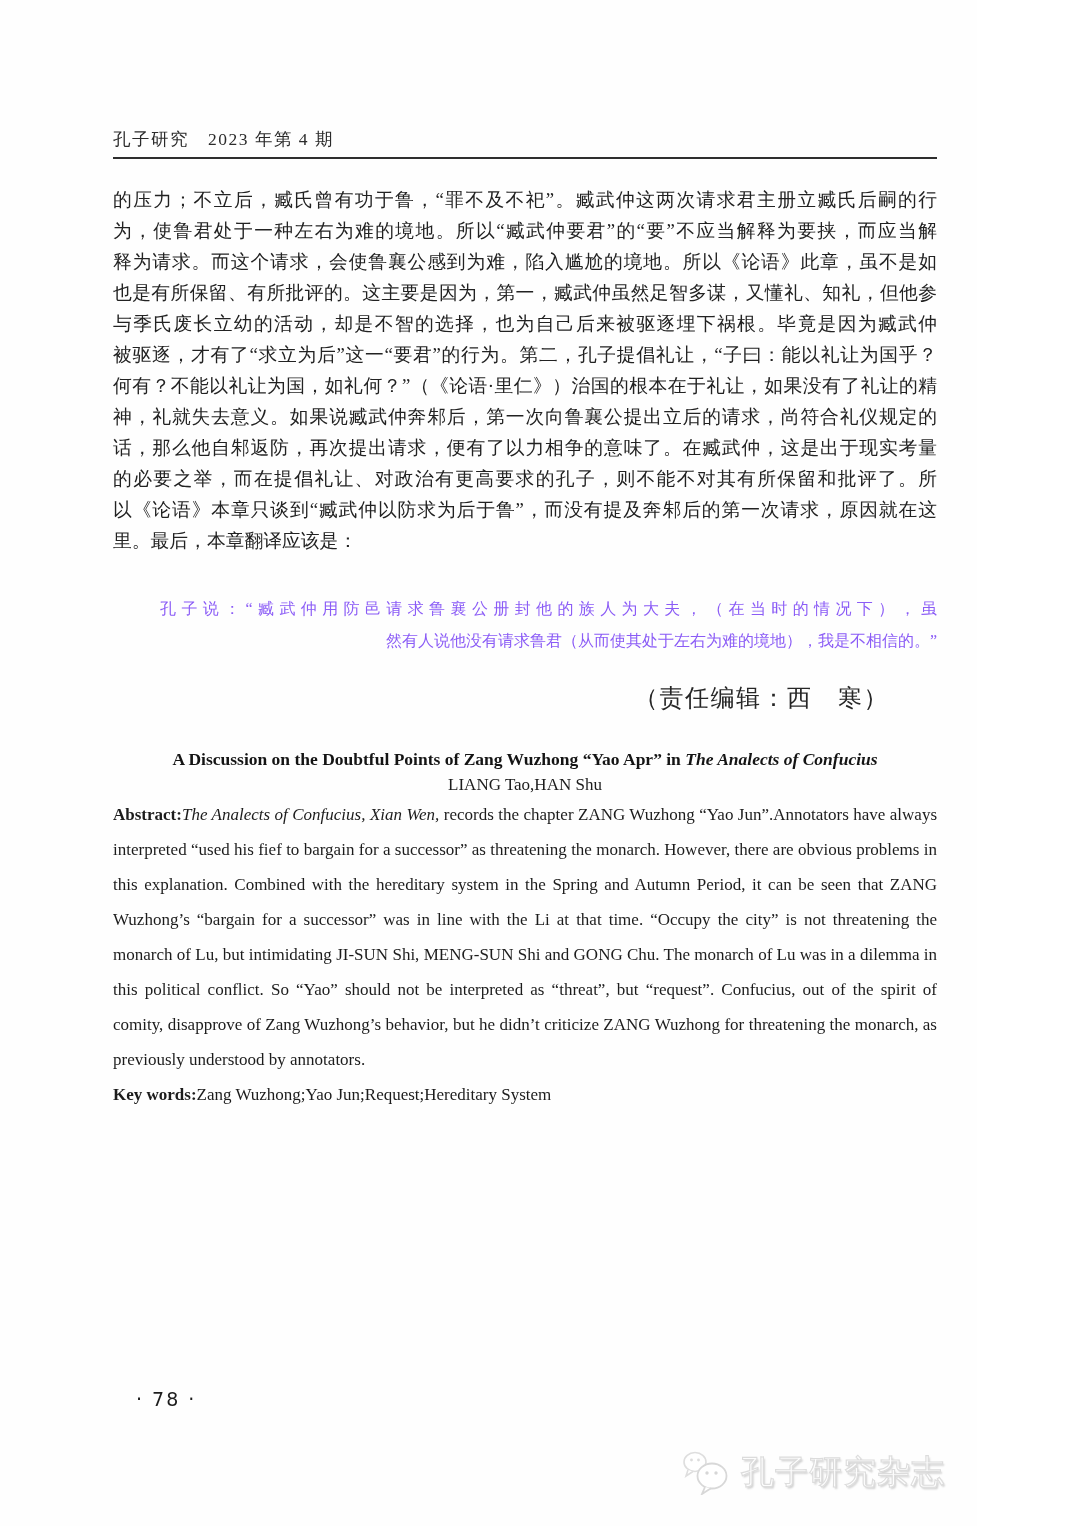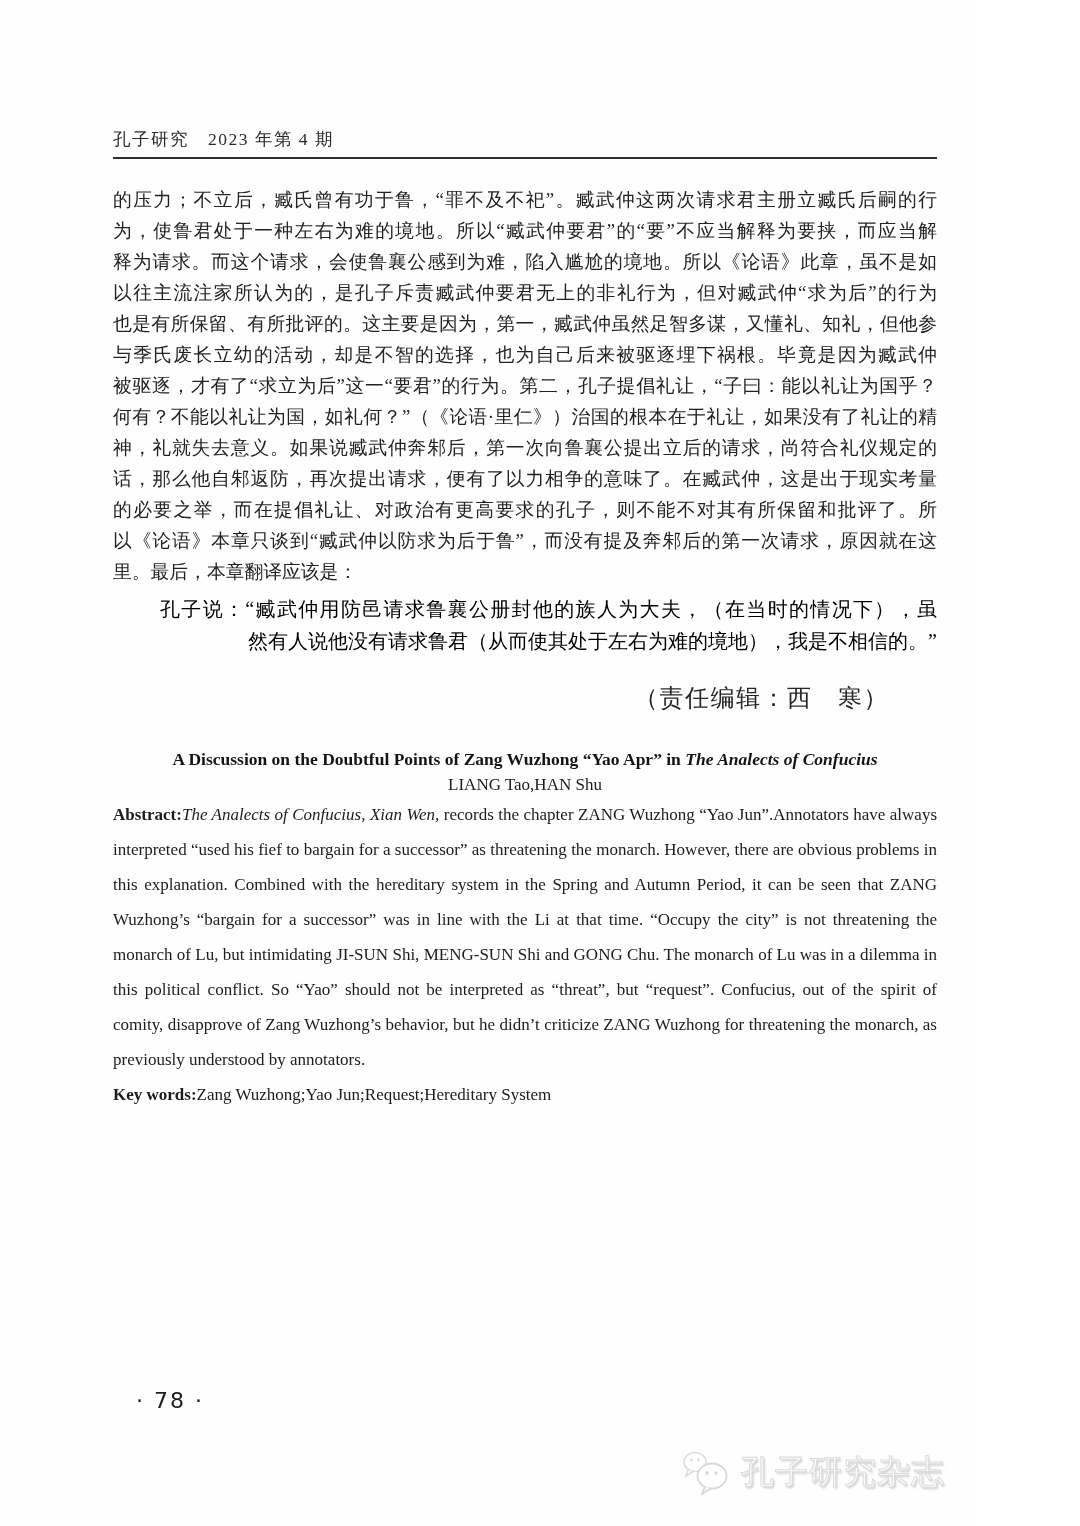--- a/index.html
+++ b/index.html
@@ -10,37 +10,37 @@
   }
   .block { position:absolute; left:113px; width:824px; }
 
   .journal-header { top:127px; font-size:17.5px; color:#2b2b2b; letter-spacing:1.5px; }
   .header-rule { top:157px; border-top:2px solid #2e2e2e; height:0; }
 
   .cn-body { top:184px; font-size:18.8px; line-height:31px; color:#222; }
   .cn-line { text-align:justify; text-align-last:justify; }
   .cn-line.last { text-align-last:left; }
 
-  .quote-block { top:593px; font-size:20px; line-height:32px; color:#000000; }
+  .quote-block { top:593px; font-size:16px; line-height:32px; color:#8b5cf6; }
   .quote-line-1 { padding-left:47px; text-align:justify; text-align-last:justify; }
   .quote-line-2 { padding-left:22px;text-align:right; }
 
   .editor-line { top:682px; font-size:24px; text-align:right; padding-right:48px; box-sizing:border-box; letter-spacing:1.5px; color:#262626; }
 
   .eng-title { top:749px; text-align:center; font-size:17.5px; font-weight:bold; color:#141414; }
   .eng-title .title-italic { font-style:italic; }
   .authors-line { top:775px; text-align:center; font-size:17px; color:#1c1c1c; }
 
   .abstract-block { top:797px; font-size:17px; line-height:35px; text-align:justify; color:#1c1c1c; }
   .abstract-block p { margin:0; }
   .label-bold { font-weight:bold; }
   .abstract-italic { font-style:italic; }
   .keywords-line { text-align:left; }
 
-  .page-number { position:absolute; left:136px; top:1388px; font-size:22px; letter-spacing:2px; color:#1d1d1d; font-family:"DejaVu Sans", sans-serif; }
+  .page-number { position:absolute; left:136px; top:1388px; font-size:19px; letter-spacing:2px; color:#1d1d1d; font-family:"DejaVu Sans", sans-serif; }
 
   .watermark { position:absolute; right:32px; top:1449px; display:flex; align-items:center; gap:8px; }
   .wm-icon { width:52px; height:46px; flex:0 0 auto; }
   .wm-text {
     font-family:"DejaVu Sans", sans-serif; font-size:33px; letter-spacing:1px;
     color:#fdfdfd; -webkit-text-stroke:1.1px #dcdcdc;
     text-shadow:1.5px 1.5px 2px #cfcfcf;
   }
 </style>
 </head>
@@ -48,21 +48,20 @@
 
 <div class="page">
 
   <div class="block journal-header">孔子研究　2023 年第 4 期</div>
   <div class="block header-rule"></div>
 
   <div class="block cn-body">
     <div class="cn-line">的压力；不立后，臧氏曾有功于鲁，“罪不及不祀”。臧武仲这两次请求君主册立臧氏后嗣的行</div>
     <div class="cn-line">为，使鲁君处于一种左右为难的境地。所以“臧武仲要君”的“要”不应当解释为要挟，而应当解</div>
     <div class="cn-line">释为请求。而这个请求，会使鲁襄公感到为难，陷入尴尬的境地。所以《论语》此章，虽不是如</div>
-    <div class="cn-line">以往主流注家所认为的，是孔子斥责臧武仲要君无上的非礼行为，但对臧武仲“求为后”的行为</div>
     <div class="cn-line">也是有所保留、有所批评的。这主要是因为，第一，臧武仲虽然足智多谋，又懂礼、知礼，但他参</div>
     <div class="cn-line">与季氏废长立幼的活动，却是不智的选择，也为自己后来被驱逐埋下祸根。毕竟是因为臧武仲</div>
     <div class="cn-line">被驱逐，才有了“求立为后”这一“要君”的行为。第二，孔子提倡礼让，“子曰：能以礼让为国乎？</div>
     <div class="cn-line">何有？不能以礼让为国，如礼何？”（《论语·里仁》）治国的根本在于礼让，如果没有了礼让的精</div>
     <div class="cn-line">神，礼就失去意义。如果说臧武仲奔邾后，第一次向鲁襄公提出立后的请求，尚符合礼仪规定的</div>
     <div class="cn-line">话，那么他自邾返防，再次提出请求，便有了以力相争的意味了。在臧武仲，这是出于现实考量</div>
     <div class="cn-line">的必要之举，而在提倡礼让、对政治有更高要求的孔子，则不能不对其有所保留和批评了。所</div>
     <div class="cn-line">以《论语》本章只谈到“臧武仲以防求为后于鲁”，而没有提及奔邾后的第一次请求，原因就在这</div>
     <div class="cn-line last">里。最后，本章翻译应该是：</div>
   </div>

